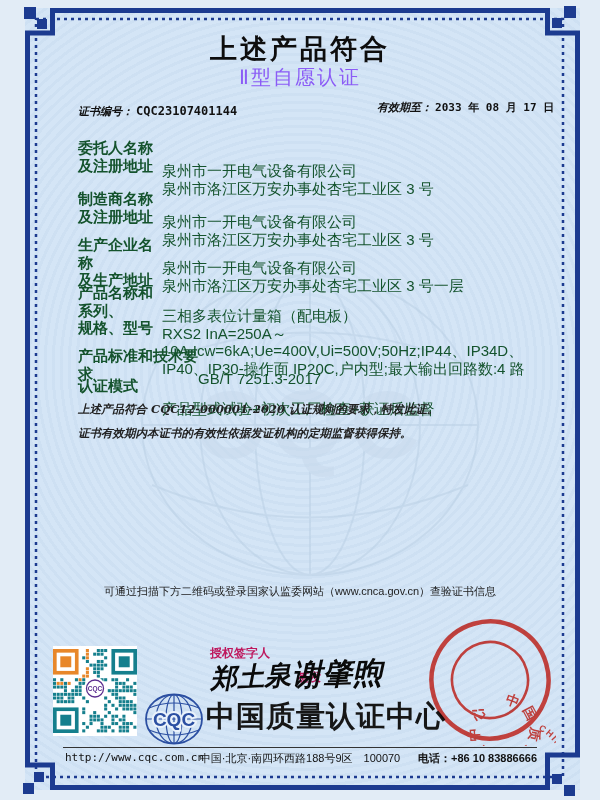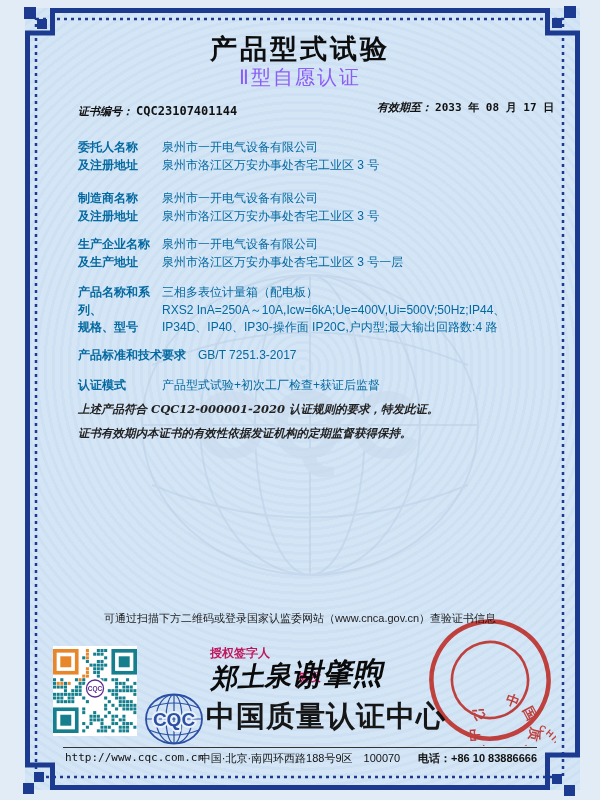--- a/index.html
+++ b/index.html
@@ -13,28 +13,28 @@
 
   .title{left:0;right:0;top:31px;text-align:center;font-size:27px;font-weight:900;color:#0d0d0d;letter-spacing:3px;}
   .subtitle{left:0;right:0;top:64px;text-align:center;font-size:20px;color:#8b5cf6;letter-spacing:2px;}
 
   .kai{font-family:"DejaVu Serif","Liberation Serif",serif;font-style:italic;font-weight:bold;}
   .mono{font-family:"DejaVu Sans Mono","Liberation Mono",monospace;font-weight:bold;}
   .certline{font-size:11px;color:#111;text-align:center;}
   .cert-left{left:78px;top:104px;}
   .dates{left:377px;top:100px;line-height:14px;}
 
-  .frow{position:absolute;left:78px;width:472px;display:flex;font-size:12px;color:#0369a1;line-height:17.5px;}
+  .frow{position:absolute;left:78px;width:472px;display:flex;font-size:15px;color:#14532d;line-height:17.5px;}
   .flabel{width:84px;font-weight:bold;flex:none;}
-  .fvalue{width:388px;flex:none;}
+  .fvalue{width:388px;flex:none;margin-top:23px;}
   .flabel div,.fvalue div{min-height:1px;}
 
   .statement{left:78px;font-size:11.5px;color:#222;font-family:"DejaVu Serif","Liberation Serif",serif;font-style:italic;font-weight:bold;}
 
-  .verify{left:0;right:0;top:611px;text-align:center;font-size:11px;color:#1b1b1b;}
+  .verify{left:0;right:0;top:584px;text-align:center;font-size:11px;color:#1b1b1b;}
 
   .sig-label{font-size:12px;font-weight:bold;color:#be185d;}
   .sig{font-family:"DejaVu Serif","Liberation Serif",serif;font-style:italic;font-weight:bold;color:#0a0a0a;}
   .org-name{left:206px;top:697px;font-size:29px;font-weight:600;color:#161616;letter-spacing:1px;}
 
   .footer-rule{left:63px;top:747px;width:474px;height:1px;background:#333;}
   .footer{top:751px;font-size:11px;color:#111;}
   .f-url{left:65px;font-family:"DejaVu Sans Mono","Liberation Mono",monospace;}
   .f-addr{left:0;right:0;text-align:center;}
   .f-phone{right:63px;font-weight:bold;}
@@ -69,21 +69,21 @@
         <rect x="37" y="19" width="10" height="10"></rect>
       <rect x="564" y="6" width="12" height="12"></rect>
         <rect x="552" y="18" width="10" height="10"></rect>
       <rect x="34" y="772" width="10" height="10"></rect>
         <rect x="23" y="783" width="11" height="11"></rect>
       <rect x="552" y="774" width="10" height="10"></rect>
         <rect x="564" y="785" width="11" height="11"></rect>
     </g>
   </svg>
 
-  <div class="abs title">产品型式试验</div>
+  <div class="abs title">上述产品符合</div>
   <div class="abs subtitle">Ⅱ型自愿认证</div>
 
   <div class="abs certline cert-left">
     <span class="kai">证书编号：</span>
     <span class="mono" style="font-size:12px;">CQC23107401144</span>
   </div>
   <div class="abs certline dates">
     <div>
       <span class="kai">有效期至：</span>
       <span class="mono">2033 年 08 月 17 日</span>

